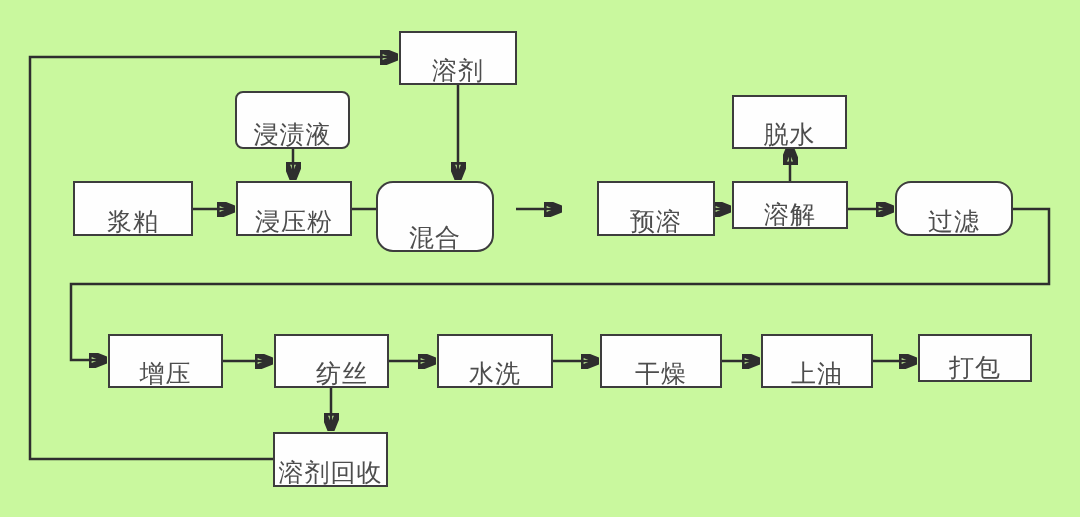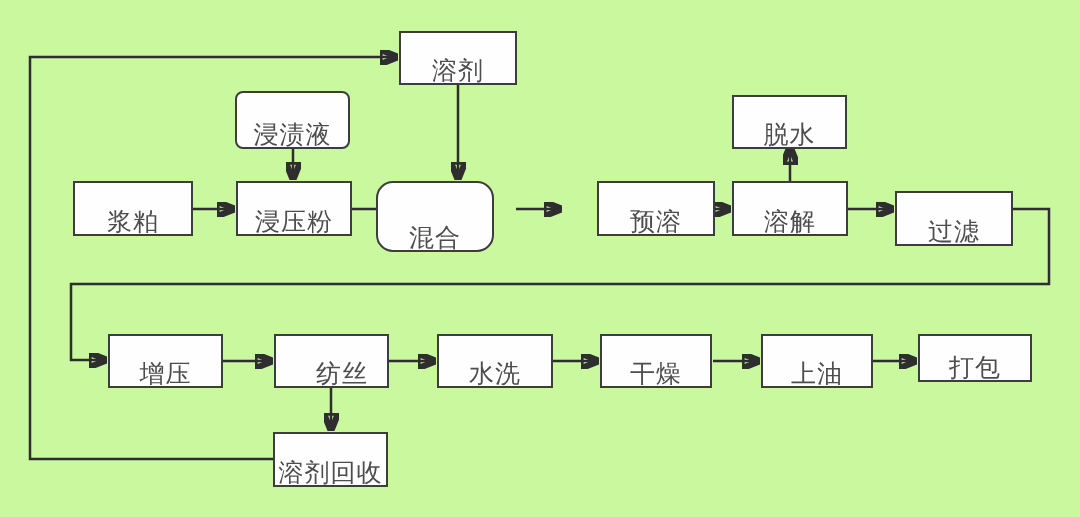--- a/index.html
+++ b/index.html
@@ -48,26 +48,26 @@
     line-height: 1;
   }
   
   .n-solvent            { left: 399px; top: 31px;  width: 118px; height: 54px; }
   .n-impregnation-liquid{ left: 235px; top: 91px;  width: 115px; height: 58px; border-radius: 8px; }
   .n-dewatering         { left: 732px; top: 95px;  width: 115px; height: 54px; }
   .n-pulp               { left: 73px;  top: 181px; width: 120px; height: 55px; }
   .n-impregnated-powder { left: 236px; top: 181px; width: 116px; height: 55px; }
   .n-mixing             { left: 376px; top: 181px; width: 118px; height: 71px; border-radius: 17px; }
   .n-pre-dissolving     { left: 563px; top: 181px; width: 118px; height: 55px; margin-left: 34px; }
-  .n-dissolving         { left: 732px; top: 181px; width: 116px; height: 55px; }
-  .n-filtering          { left: 895px; top: 191px; width: 118px; height: 55px; }
+  .n-dissolving         { left: 732px; top: 181px; width: 116px; height: 48px; }
+  .n-filtering          { left: 895px; top: 181px; width: 118px; height: 55px; border-radius: 16px; }
   .n-pressurizing       { left: 108px; top: 334px; width: 115px; height: 54px; }
   .n-spinning           { left: 274px; top: 334px; width: 115px; height: 54px; padding-left: 21px; }
   .n-washing            { left: 437px; top: 334px; width: 116px; height: 54px; }
-  .n-drying             { left: 600px; top: 334px; width: 112px; height: 54px; }
+  .n-drying             { left: 600px; top: 334px; width: 122px; height: 54px; }
   .n-oiling             { left: 761px; top: 334px; width: 112px; height: 54px; }
   .n-packing            { left: 918px; top: 334px; width: 114px; height: 48px; }
   .n-solvent-recovery   { left: 273px; top: 432px; width: 115px; height: 55px; }
 </style>
 </head>
 <body>
 
 <div class="canvas">
 
   <svg class="edges" viewBox="0 0 1080 517" xmlns="http://www.w3.org/2000/svg">

